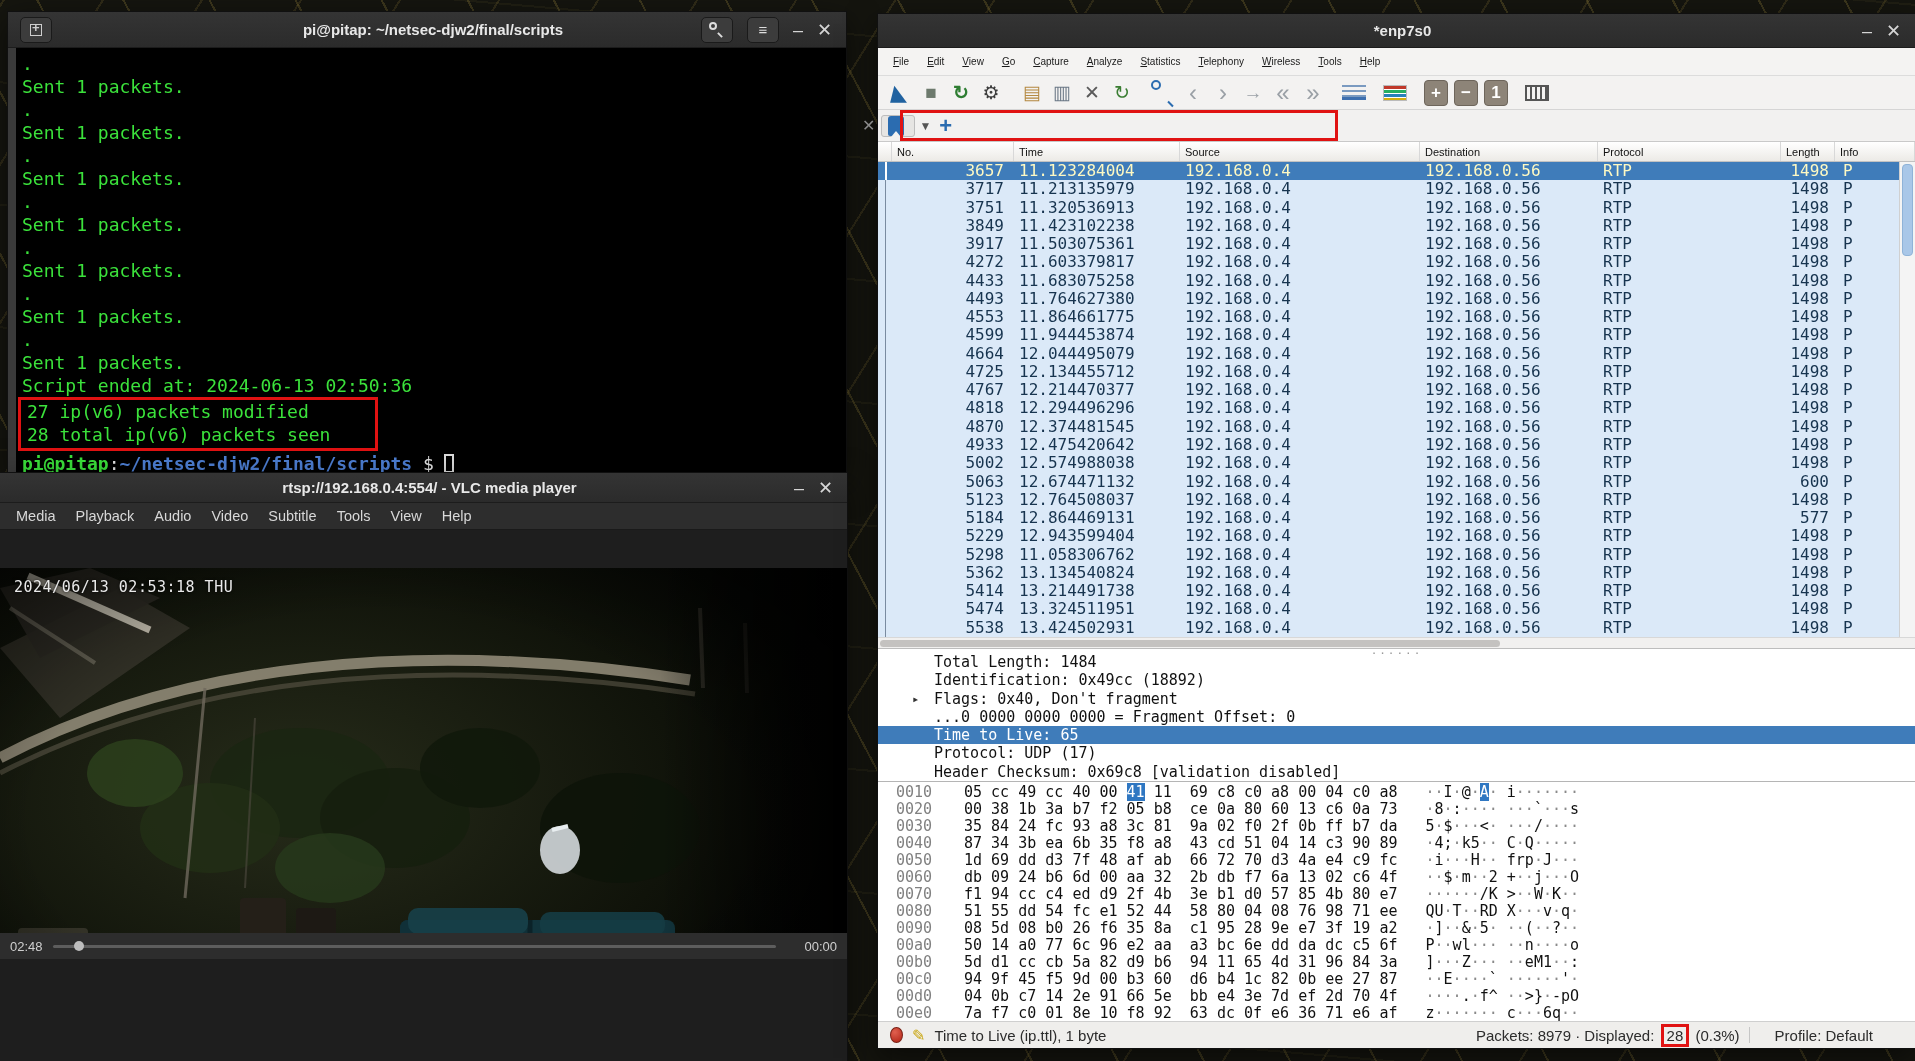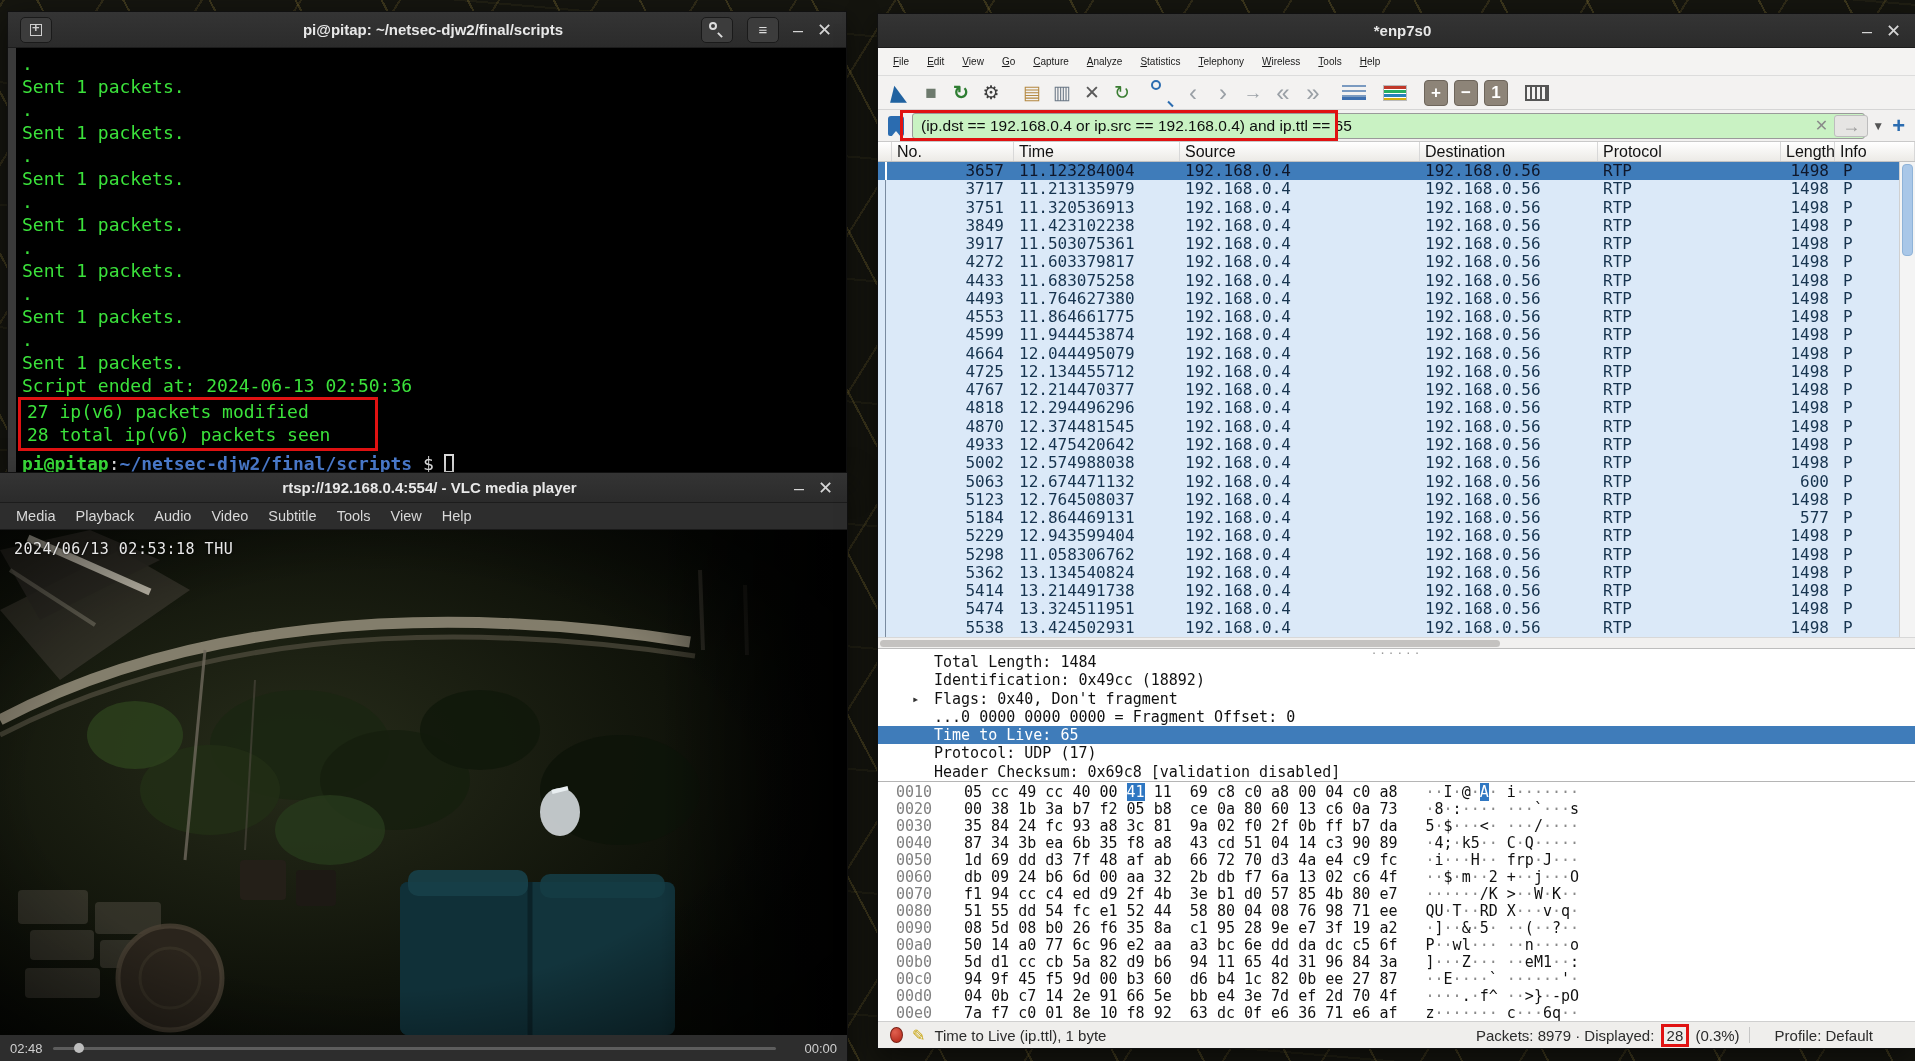--- a/index.html
+++ b/index.html
@@ -58,21 +58,21 @@
   .cursor { display:inline-block; width:10px; height:19px; border:2px solid #dcdcdc; margin-left:10px; vertical-align:-3px; }
 
   
   .vlc { left:0; top:473px; width:847px; height:588px; background:#1e1e1e; }
   .vlc .titlebar { height:30px; }
   .vlc-menu {
     height:27px; background:#2d2d2d; display:flex; align-items:center;
     padding-left:6px; border-bottom:1px solid #1a1a1a;
   }
   .vlc-menu .menu-item { color:#d8d8d8; font-size:14.5px; padding:0 10px; }
-  .video { position:relative; width:847px; height:505px; background:#05060a; overflow:hidden; }
+  .video { position:relative; width:847px; height:365px; background:#05060a; overflow:hidden;margin-top:38px; }
   .osd {
     position:absolute; left:14px; top:10px; color:#e9e9e9; font-size:15px;
     letter-spacing:.5px; text-shadow:0 0 3px rgba(0,0,0,.9); font-family:"DejaVu Sans Mono", monospace;
   }
   .seekrow {
     height:26px; background:#2d2d2d; display:flex; align-items:center;
     gap:10px; padding:0 10px; color:#cfcfcf; font-size:13px;
   }
   .seektrack { position:relative; flex:1; height:3px; background:#5d5d5d; border-radius:2px; margin-right:18px; }
   .seekknob { position:absolute; left:3%; top:-4px; width:10px; height:10px; border-radius:50%; background:#bdbdbd; }
@@ -110,21 +110,21 @@
   .filter-input {
     flex:1; height:26px; background:#c9f2c3; border:1px solid #9a9a9a; border-radius:3px;
     display:flex; align-items:center; padding-left:8px; font-size:15.5px; color:#0e0e0e;
   }
   .f-clear { color:#8a8a8a; font-size:16px; margin:0 6px 0 -50px; z-index:2; }
   .f-apply { color:#9a9a9a; font-size:18px; background:#e6e5e3; border:1px solid #bdbdbd; border-radius:3px; padding:0 7px; line-height:20px; }
   .f-drop { color:#555; font-size:12px; margin:0 8px 0 4px; }
   .f-add { color:#2b6cb0; font-size:22px; font-weight:bold; margin-right:4px; }
   .filter-annotation { position:absolute; left:22px; top:0px; width:438px; height:31px; border:3px solid #e01212; pointer-events:none; }
 
-  .pkt-header { height:20px; flex:none; display:flex; background:linear-gradient(#ffffff,#eceae6); border-bottom:1px solid #c2c2c2; font-size:16px; color:#111; }
+  .pkt-header { height:20px; flex:none; display:flex; background:linear-gradient(#ffffff,#eceae6); border-bottom:1px solid #c2c2c2; font-size:11px; color:#111; }
   .hcell { border-right:1px solid #d8d8d8; padding:0 0 0 5px; overflow:hidden; white-space:nowrap; line-height:20px; }
   .c-mk { width:14px; flex:none; padding:0; }
   .c-no { width:122px; flex:none; }
   .c-time { width:166px; flex:none; }
   .c-src { width:240px; flex:none; }
   .c-dst { width:178px; flex:none; }
   .c-proto { width:183px; flex:none; }
   .c-len { width:54px; flex:none; }
   .c-info { flex:1; overflow:hidden; }
 
@@ -135,21 +135,21 @@
   .pkt-row .cell { overflow:hidden; }
   .pkt-row .c-mk { border-right:none; position:relative; }
   .pkt-row .c-mk::before { content:""; position:absolute; left:7px; top:0; bottom:0; border-left:1px solid #7a8ba0; }
   .pkt-row .c-no { text-align:right; padding-right:10px; }
   .pkt-row .c-time { padding-left:5px; }
   .pkt-row .c-src { padding-left:5px; }
   .pkt-row .c-dst { padding-left:5px; }
   .pkt-row .c-proto { padding-left:5px; }
   .pkt-row .c-len { text-align:right; padding-right:6px; }
   .pkt-row .c-info { padding-left:8px; }
-  .pkt-row.sel { background:#3f7cba; color:#0f172a; }
+  .pkt-row.sel { background:#3f7cba; color:#fef9c3; }
   .pkt-row.sel .c-mk::before { border-left:2px solid #fff; }
   .vscroll { position:absolute; right:0; top:0; bottom:0; width:16px; background:#f4f4f4; border-left:1px solid #d0d0d0; }
   .vthumb { margin:2px; height:92px; background:#a9c7e8; border-radius:4px; border:1px solid #8fb3d8; }
   .hscroll { height:12px; flex:none; background:#f1f0ef; border-top:1px solid #d8d8d8; border-bottom:1px solid #bdbdbd; }
   .hthumb { margin:2px 0 0 2px; height:7px; width:620px; background:#c4c2c0; border-radius:4px; }
 
   .details { height:132px; flex:none; background:#fff; position:relative; padding-top:4px;
     font-family:"DejaVu Sans Mono", monospace; font-size:15px; color:#111; overflow:hidden; }
   .grab-dots { position:absolute; top:-2px; left:50%; transform:translateX(-50%); color:#999; font-size:11px; letter-spacing:2px; }
   .d-line { position:relative; height:18.3px; line-height:18.3px; padding-left:56px; white-space:pre; }
@@ -354,23 +354,20 @@
         <span class="t-ic big" style="color: rgb(154, 160, 166);">»</span>
         <span class="t-ic stripes-down" style="margin-left: 14px;"></span>
         <span class="t-ic stripes-color" style="margin-left: 14px;"></span>
         <span class="t-ic t-btn" style="margin-left: 14px;">+</span>
         <span class="t-ic t-btn">−</span>
         <span class="t-ic t-btn">1</span>
         <span class="t-ic cols-icon" style="margin-left: 14px;"></span>
       </div>
     <div class="filterbar">
       <span class="bookmark"></span>
-      <div class="filter-input">
-        <span>(ip.dst == 192.168.0.4 or ip.src == 192.168.0.4) and ip.ttl == 65</span>
-      </div>
       <span class="f-clear">✕</span>
       <span class="f-apply">→</span>
       <span class="f-drop">▼</span>
       <span class="f-add">+</span>
       <div class="filter-annotation"></div>
     </div>
     <div class="pkt-header" id="pkt-header">
         <div class="hcell c-mk"></div>
         <div class="hcell c-no">No.</div>
         <div class="hcell c-time">Time</div>

